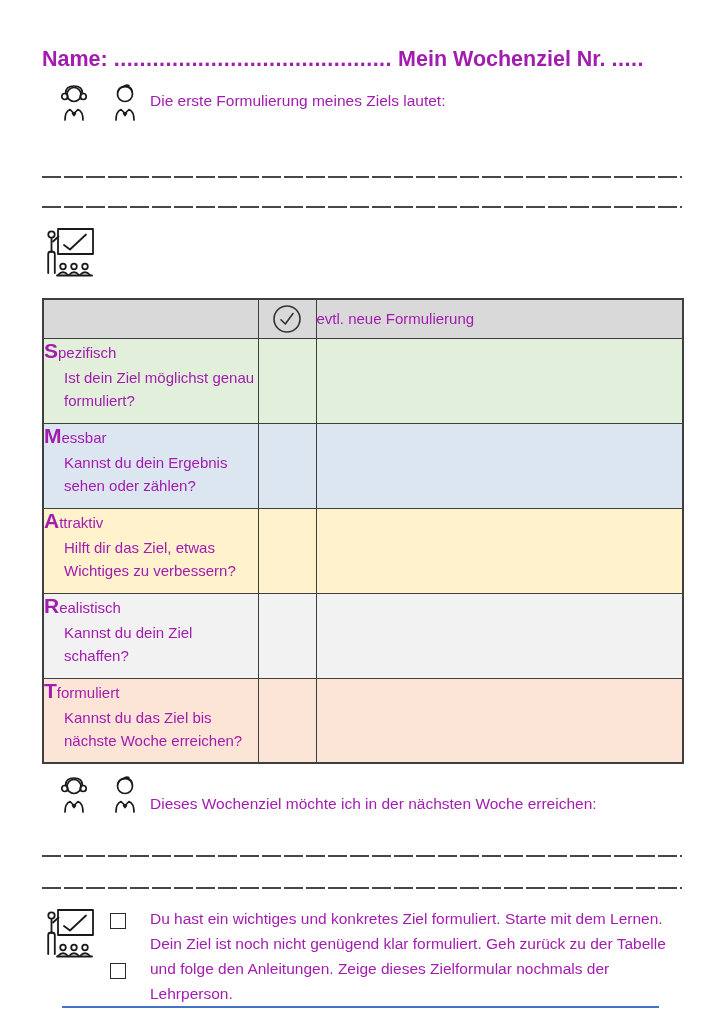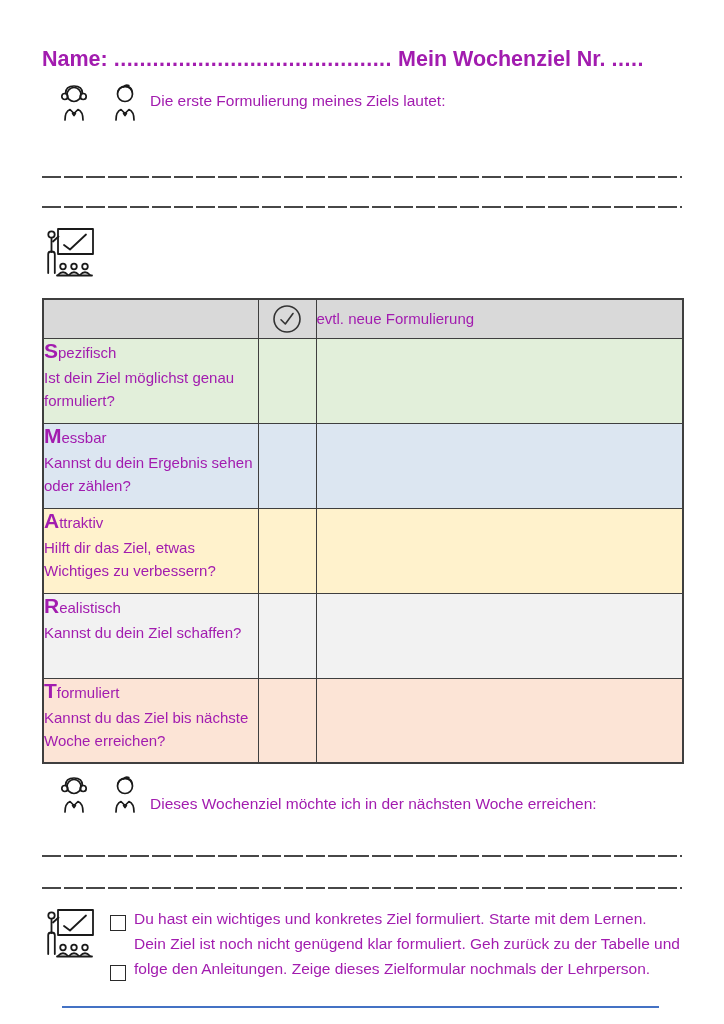--- a/index.html
+++ b/index.html
@@ -38,25 +38,25 @@
   tr.thead{height:39px;background:#d9d9d9;margin-left:44px;}
   tr.thead td{vertical-align:middle;}
   .check-cell{text-align:center;}
   .col3-head{font-size:15px;font-weight:normal;padding-left:12px;text-align:left;}
   tr.srow{height:85px;}
   .row-0{background:#e2efda;border-radius:27px;} .row-1{background:#dce6f1;} .row-2{background:#fff2cc;}
   .row-3{background:#f2f2f2;} .row-4{background:#fce4d6;}
   td.label{padding:6px 8px 0 10px;}
   .letter{font-size:21px;font-weight:bold;}
   .rest{font-size:15px;}
-  .question{font-size:15px;line-height:23px;margin-top:3px;}
+  .question{font-size:15px;line-height:23px;margin-top:3px;margin-left:20px;}
   
   .checklist{position:absolute;top:906px;left:110px;width:578px;
     font-size:15.5px;line-height:25px;}
-  .chk-item{display:flex;gap:8px;align-items:flex-end;}
+  .chk-item{display:flex;gap:24px;align-items:center;}
   .chk-box{flex:0 0 auto;width:14px;height:14px;border:1.6px solid #2a2a2a;
     margin-top:4px;background:#fff;}
   
   .footer-line{position:absolute;top:1006px;left:62px;width:597px;height:2px;background:#4472c4;}
   svg{display:block;}
 </style>
 </head>
 <body>
 
 <div class="page">

